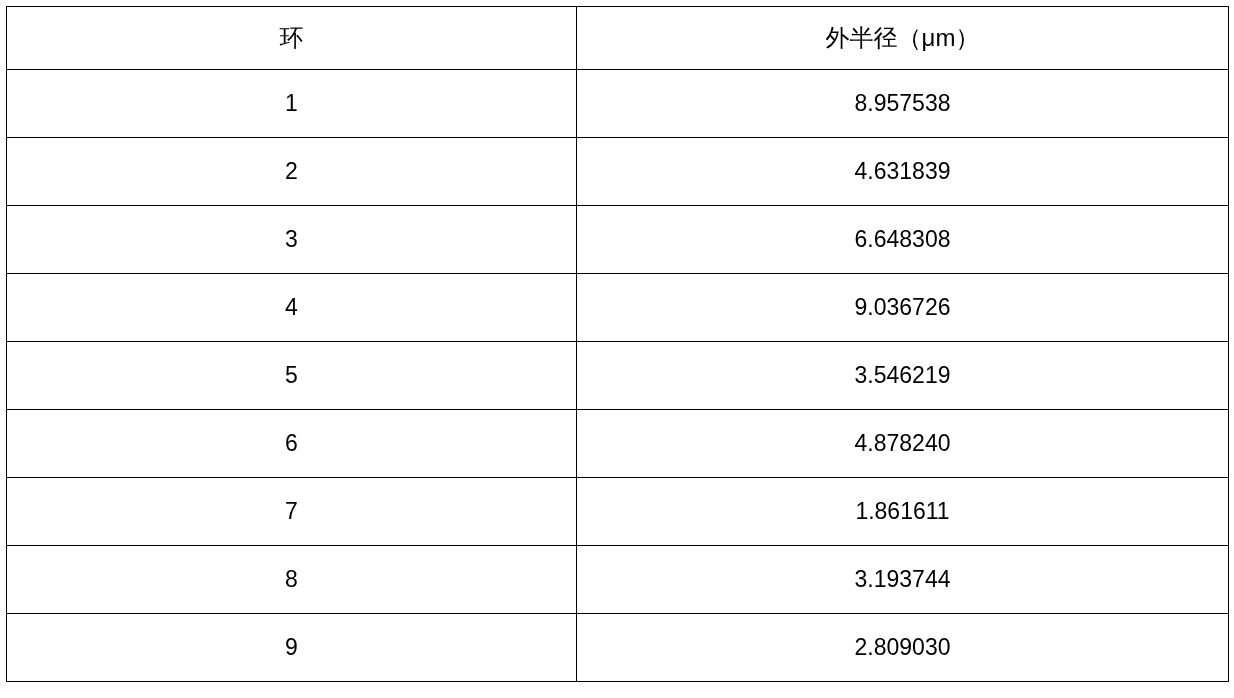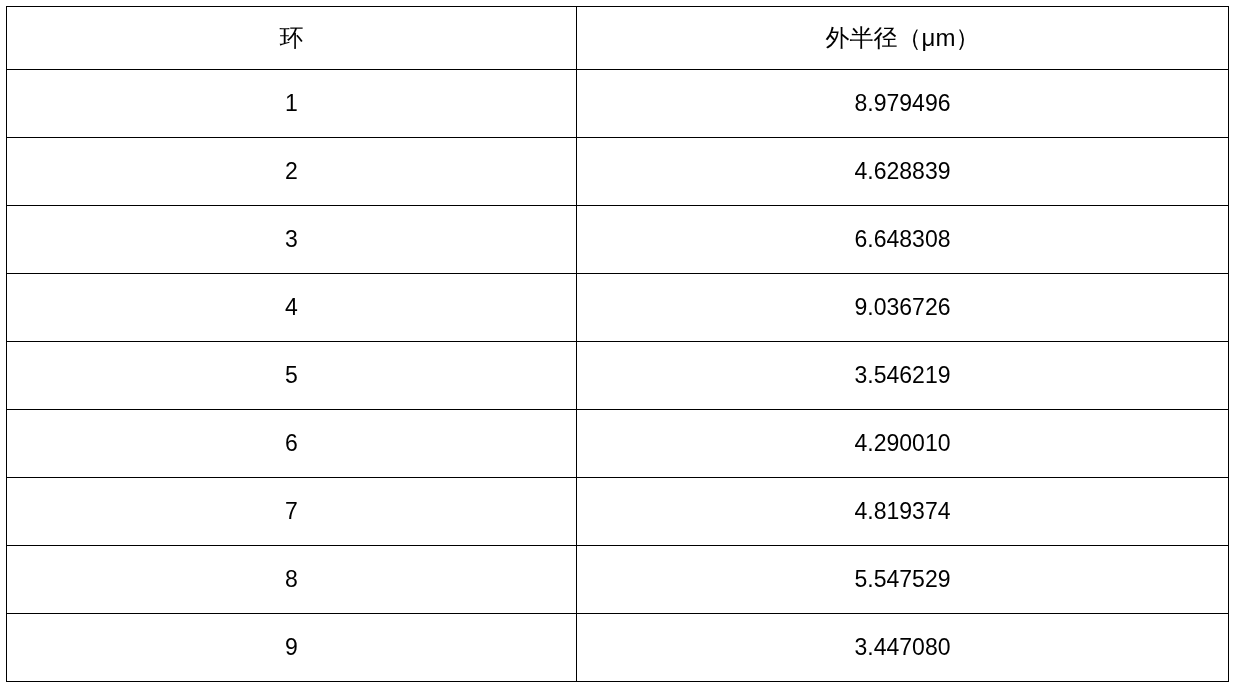--- a/index.html
+++ b/index.html
@@ -65,29 +65,29 @@
           <span class="cell-inner">外半径（μm）</span>
         </th>
       </tr>
     </thead>
     <tbody>
       <tr>
         <td>
             <span class="cell-inner">1</span>
           </td>
         <td>
-            <span class="cell-inner">8.979496</span>
+            <span class="cell-inner">8.957538</span>
           </td>
       </tr>
       <tr>
         <td>
             <span class="cell-inner">2</span>
           </td>
         <td>
-            <span class="cell-inner">4.628839</span>
+            <span class="cell-inner">4.631839</span>
           </td>
       </tr>
       <tr>
         <td>
             <span class="cell-inner">3</span>
           </td>
         <td>
             <span class="cell-inner">6.648308</span>
           </td>
       </tr>
@@ -105,42 +105,42 @@
           </td>
         <td>
             <span class="cell-inner">3.546219</span>
           </td>
       </tr>
       <tr>
         <td>
             <span class="cell-inner">6</span>
           </td>
         <td>
-            <span class="cell-inner">4.290010</span>
+            <span class="cell-inner">4.878240</span>
           </td>
       </tr>
       <tr>
         <td>
             <span class="cell-inner">7</span>
           </td>
         <td>
-            <span class="cell-inner">4.819374</span>
+            <span class="cell-inner">1.861611</span>
           </td>
       </tr>
       <tr>
         <td>
             <span class="cell-inner">8</span>
           </td>
         <td>
-            <span class="cell-inner">5.547529</span>
+            <span class="cell-inner">3.193744</span>
           </td>
       </tr>
       <tr>
         <td>
             <span class="cell-inner">9</span>
           </td>
         <td>
-            <span class="cell-inner">3.447080</span>
+            <span class="cell-inner">2.809030</span>
           </td>
       </tr>
     </tbody>
   </table>
 </div>
 
 </body></html>

